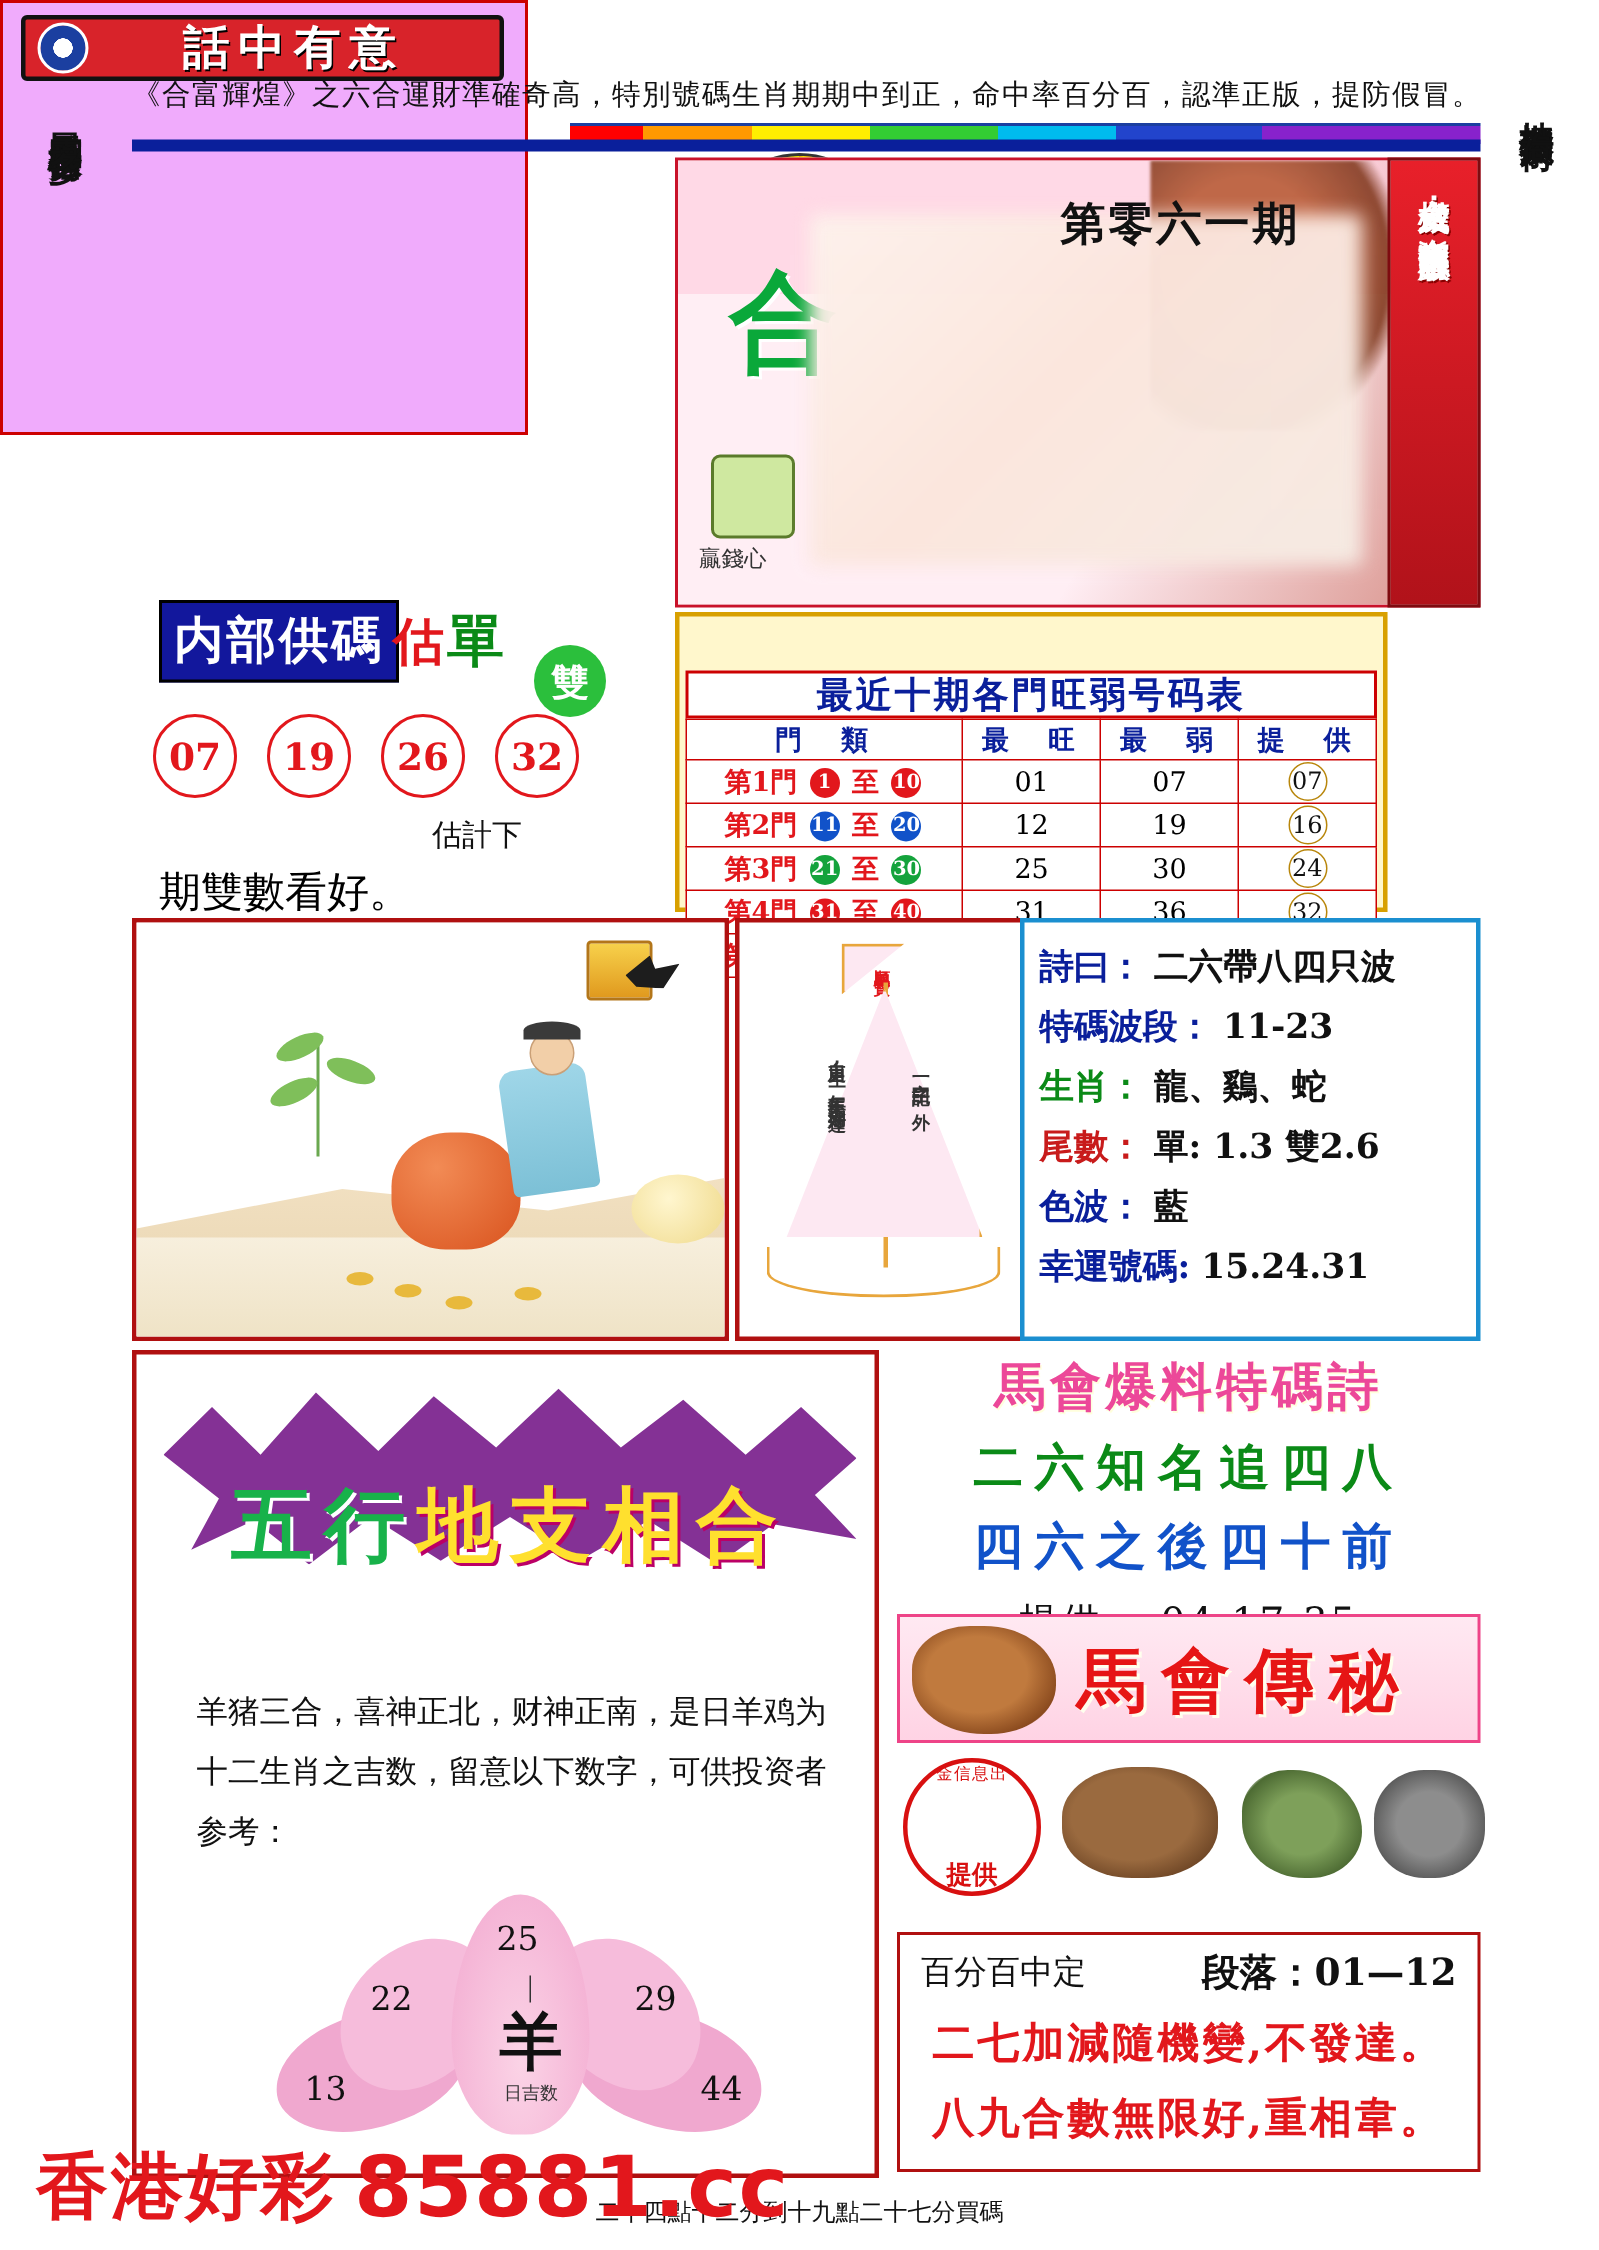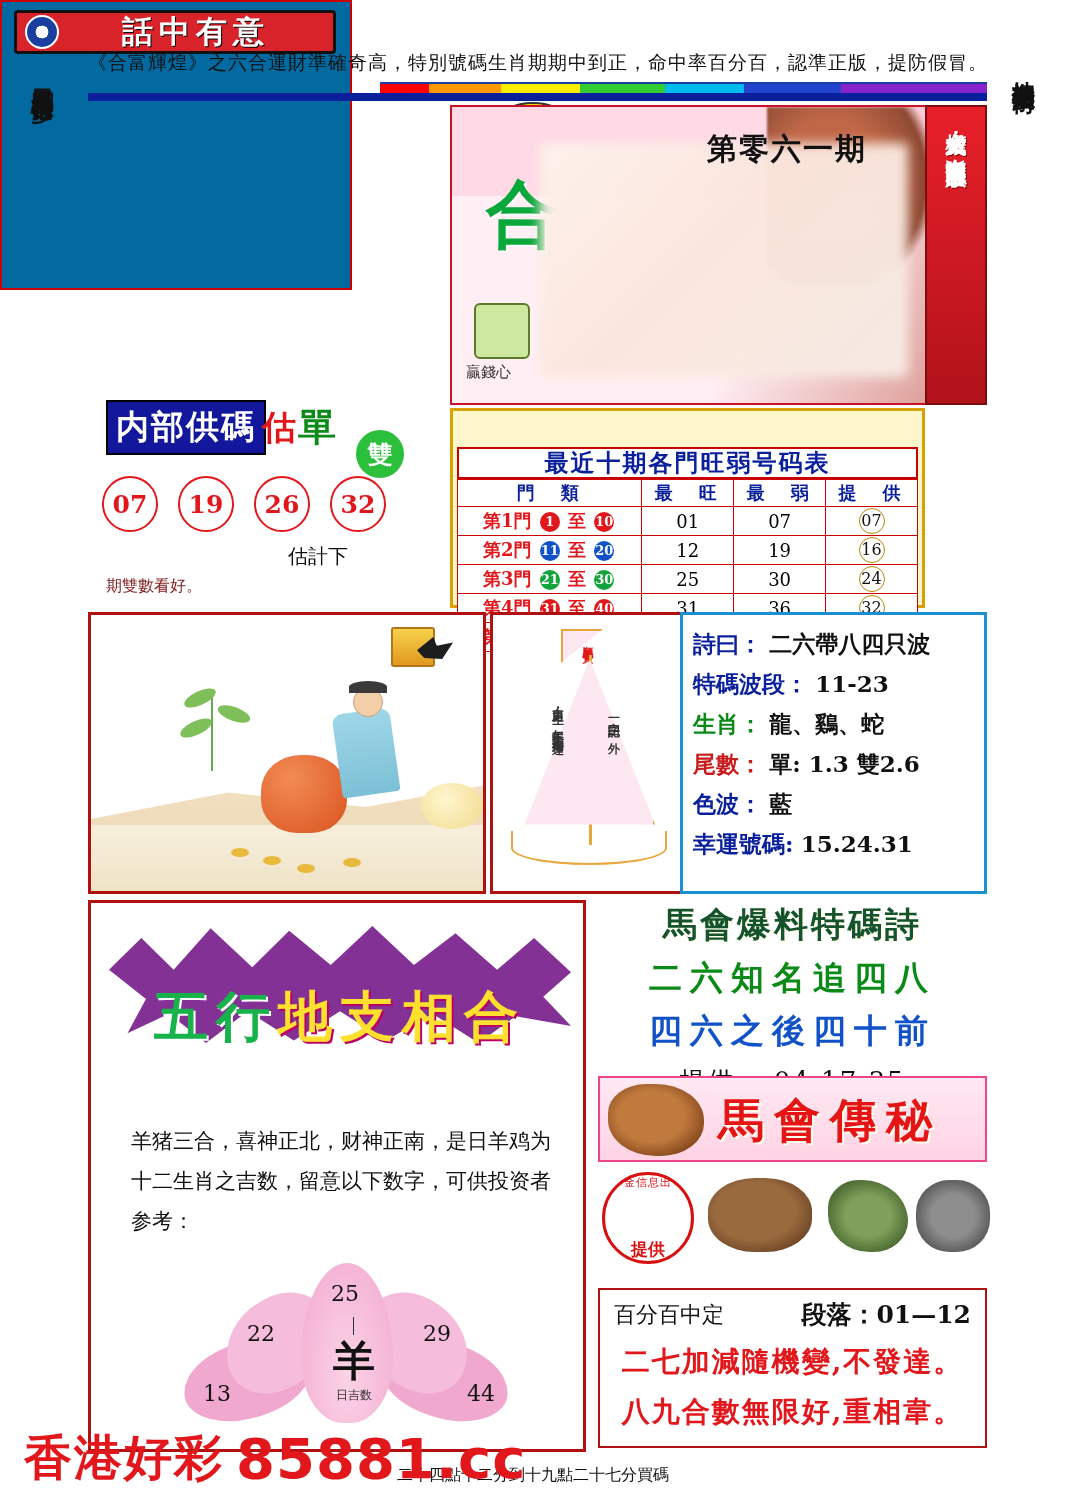--- a/index.html
+++ b/index.html
@@ -23,21 +23,21 @@
     position:absolute; left:380px; top:82px; width:607px; height:14px;
     background: linear-gradient(to right,#ff0000 0 8%, #ff9900 8% 20%, #ffee00 20% 33%, #33cc33 33% 47%, #00bbee 47% 60%, #2244cc 60% 76%, #8822cc 76% 100%);
     border-top:2px solid #1b3fa0;
   }
   .blue-bar {
     position:absolute; left:88px; top:93px; width:899px; height:8px;
     background:#0a1f9b;
   }
 
   
-  #huazhong { left:88px; top:105px; width:352px; height:290px; border:2px solid #c00; background:#0369a1; }
+  #huazhong { left:88px; top:105px; width:352px; height:290px; border:2px solid #c00; background:#f0abfc; }
   .hz-header {
     position:absolute; left:14px; top:10px; width:322px; height:44px;
     background:#d8232a; border:3px solid #111; border-radius:4px;
     display:flex; align-items:center;
   }
   .hz-logo {
     width:34px;height:34px;border-radius:50%;
     background:radial-gradient(circle at 50% 50%, #fff 0 30%, #1b3fa0 31% 100%);
     margin-left:8px; border:2px solid #fff; flex:0 0 auto;
   }
@@ -91,21 +91,21 @@
   .nb-balls { position:absolute; left:14px; top:78px; display:flex; gap:20px; }
   .ball {
     width:56px;height:56px;border-radius:50%;
     border:2px solid #e2171c; color:#e2171c; background:#fff;
     display:flex;align-items:center;justify-content:center;
     font-size:25px; font-weight:bold;
     font-family:"DejaVu Serif","Liberation Serif",serif;
   }
   .nb-note { position:absolute; left:200px; top:145px; font-size:20px; color:#111;
     font-family:"DejaVu Serif","Liberation Serif",serif;}
-  .nb-note2 { position:absolute; left:18px; top:178px; font-size:16px; color:#7f1d1d;
+  .nb-note2 { position:absolute; left:18px; top:178px; font-size:28px; color:#000000;
     font-family:"DejaVu Serif","Liberation Serif",serif;}
 
   
   #poster { position:absolute; left:450px; top:105px; width:537px; height:300px;
     border:2px solid #c9122a; background:#ffffff; overflow:hidden; }
   .poster-bg {
     position:absolute; inset:0;
     background:
       linear-gradient(120deg, rgba(255,255,255,.0) 60%, rgba(180,60,40,.55) 100%),
       linear-gradient(#ffd9e6 0 30%, #ffeef4 30% 100%);
@@ -313,21 +313,21 @@
   .lotus-center-sub {
     position:absolute; left:133px; top:124px; width:80px; text-align:center;
     font-size:12px; color:#333;
   }
   .lotus-vline { position:absolute; left:172px; top:54px; width:1px; height:18px; background:#333; }
 
   
   #baoliao { position:absolute; left:598px; top:900px; width:389px; height:172px;
     background:#fff; }
   .bl-title {
-    text-align:center; font-size:34px; font-weight:bold; color:#14532d;
+    text-align:center; font-size:34px; font-weight:bold; color:#ec4899;
     letter-spacing:3px; font-family:"DejaVu Serif","Liberation Serif",serif;
     text-shadow:1px 1px 0 #ffd; margin-top:2px;
   }
   .bl-poem {
     text-align:center; font-size:33px; color:#0b8a17; font-weight:bold; letter-spacing:8px;
     font-family:"DejaVu Serif","Liberation Serif",serif; margin-top:8px;
   }
   .bl-poem.b { color:#1152c9; }
   .bl-supply {
     text-align:center; font-size:26px; color:#111; margin-top:10px;

